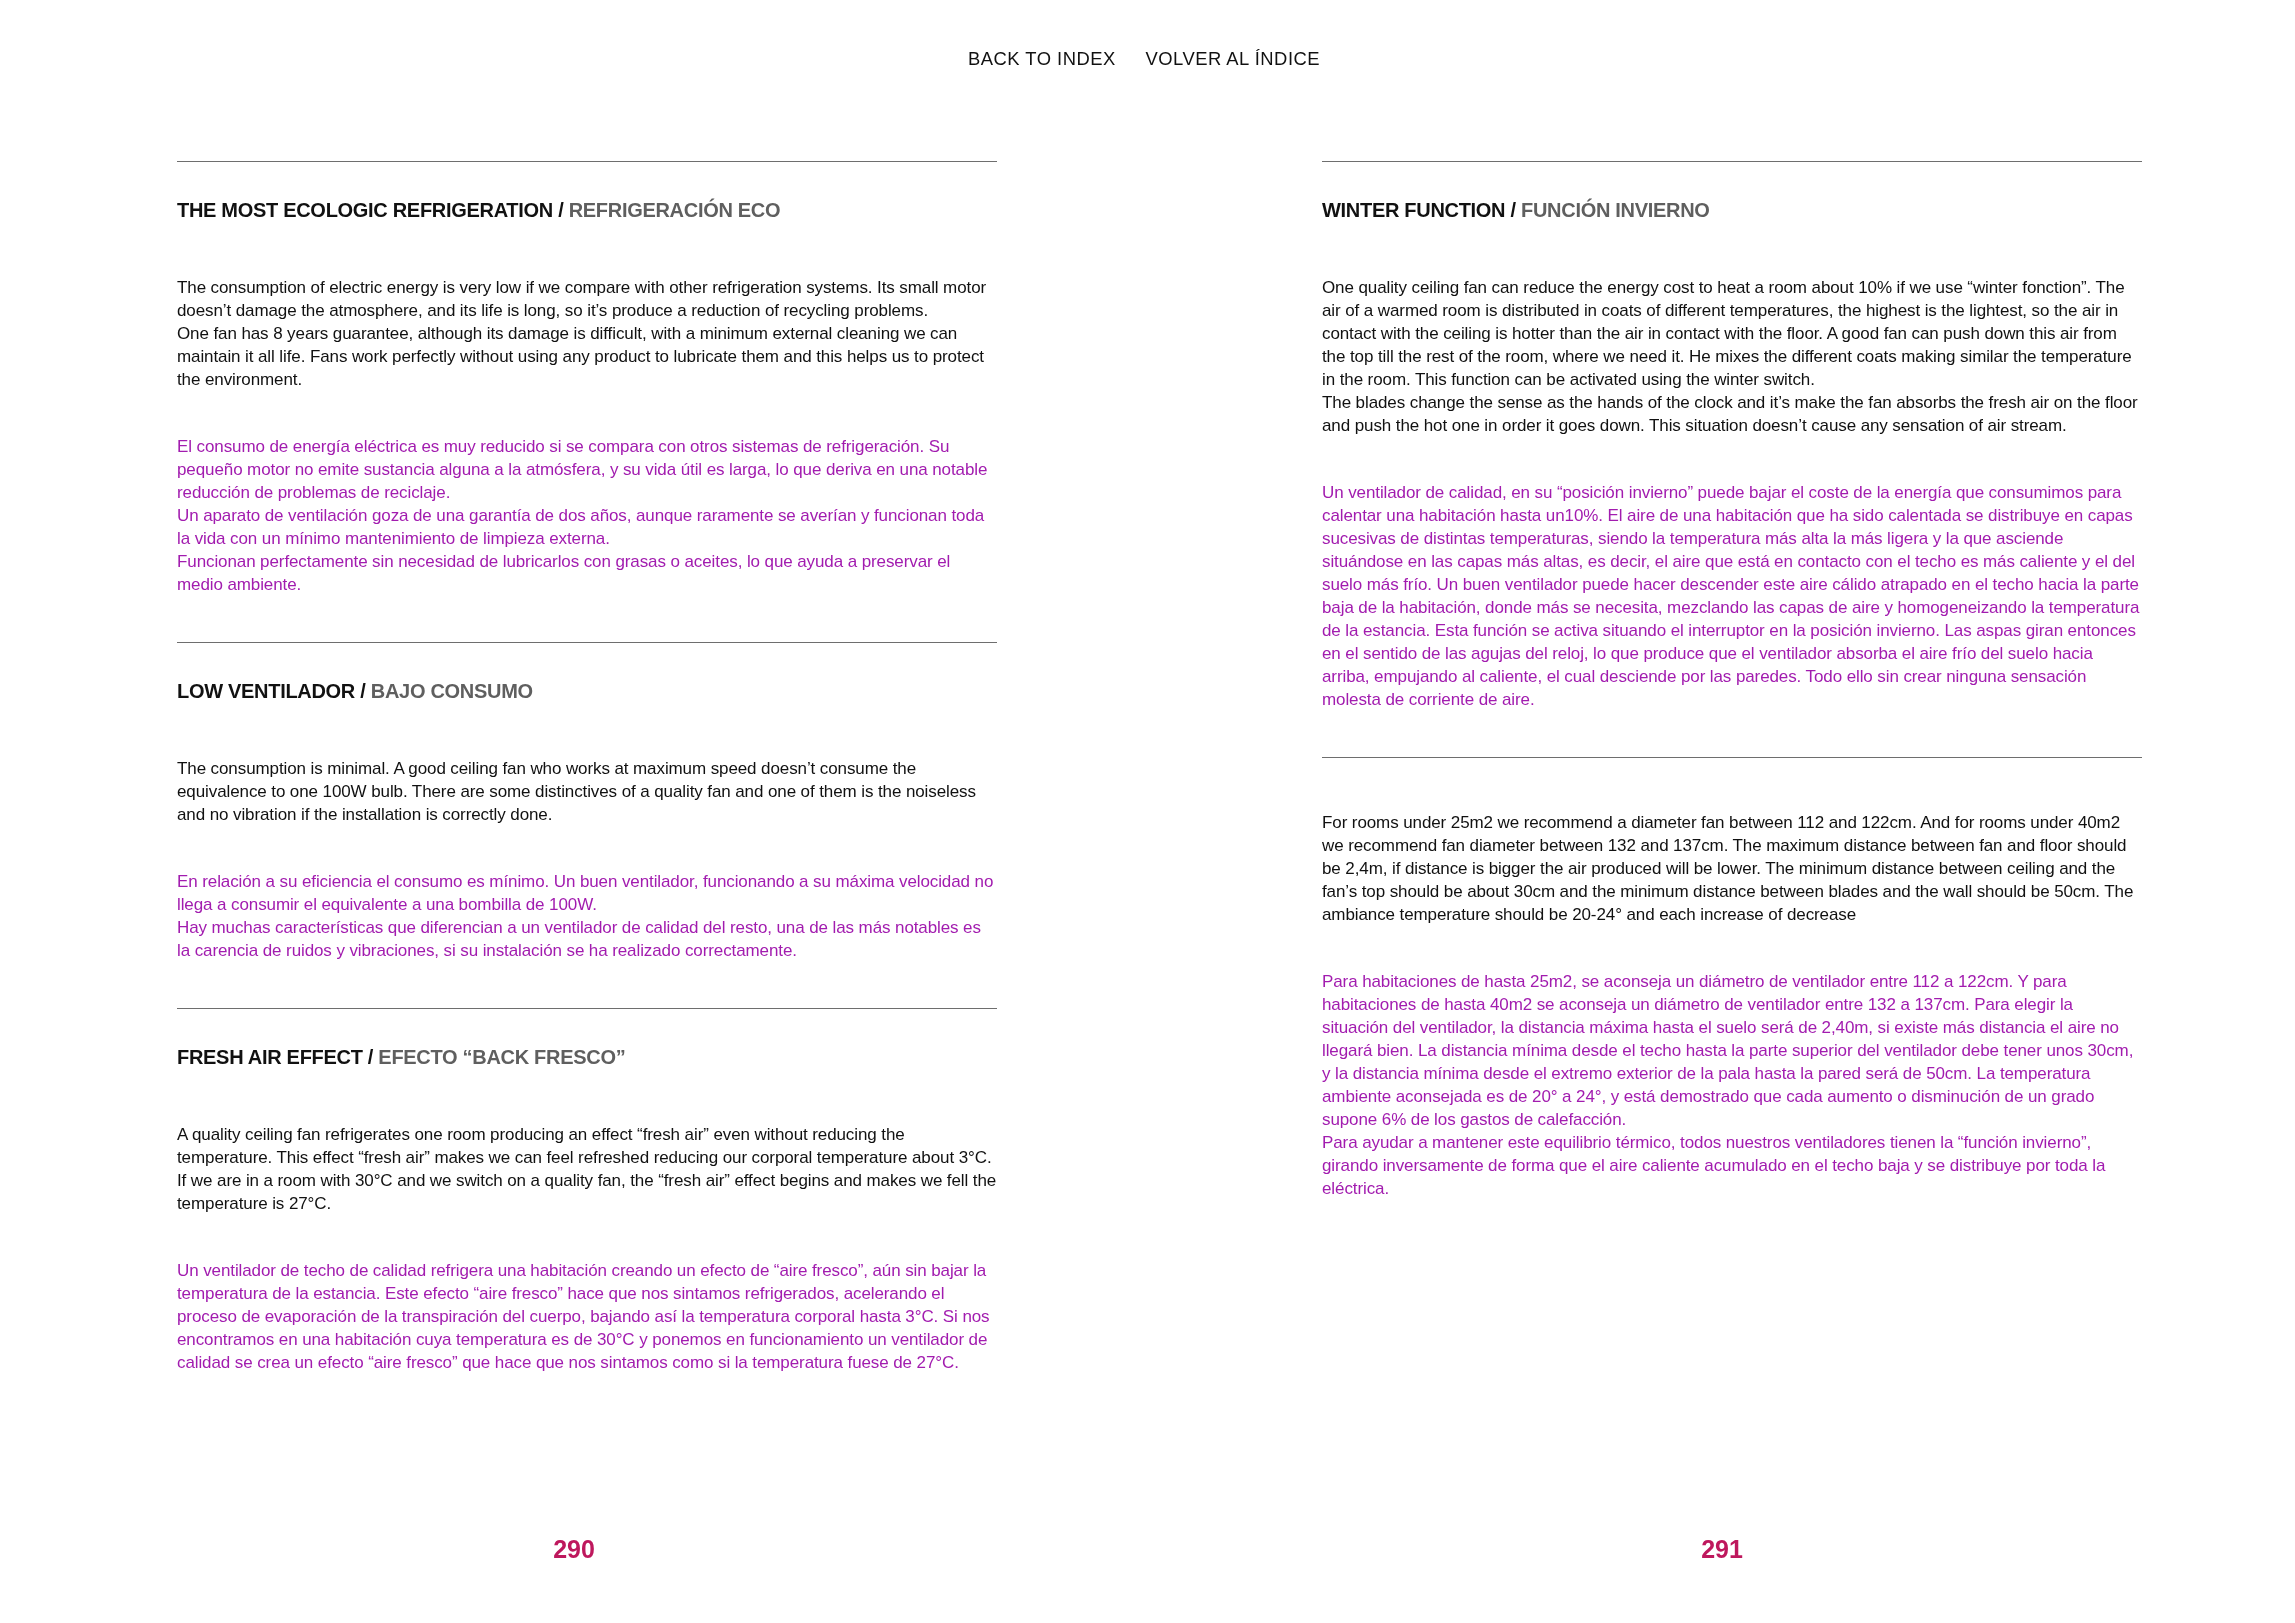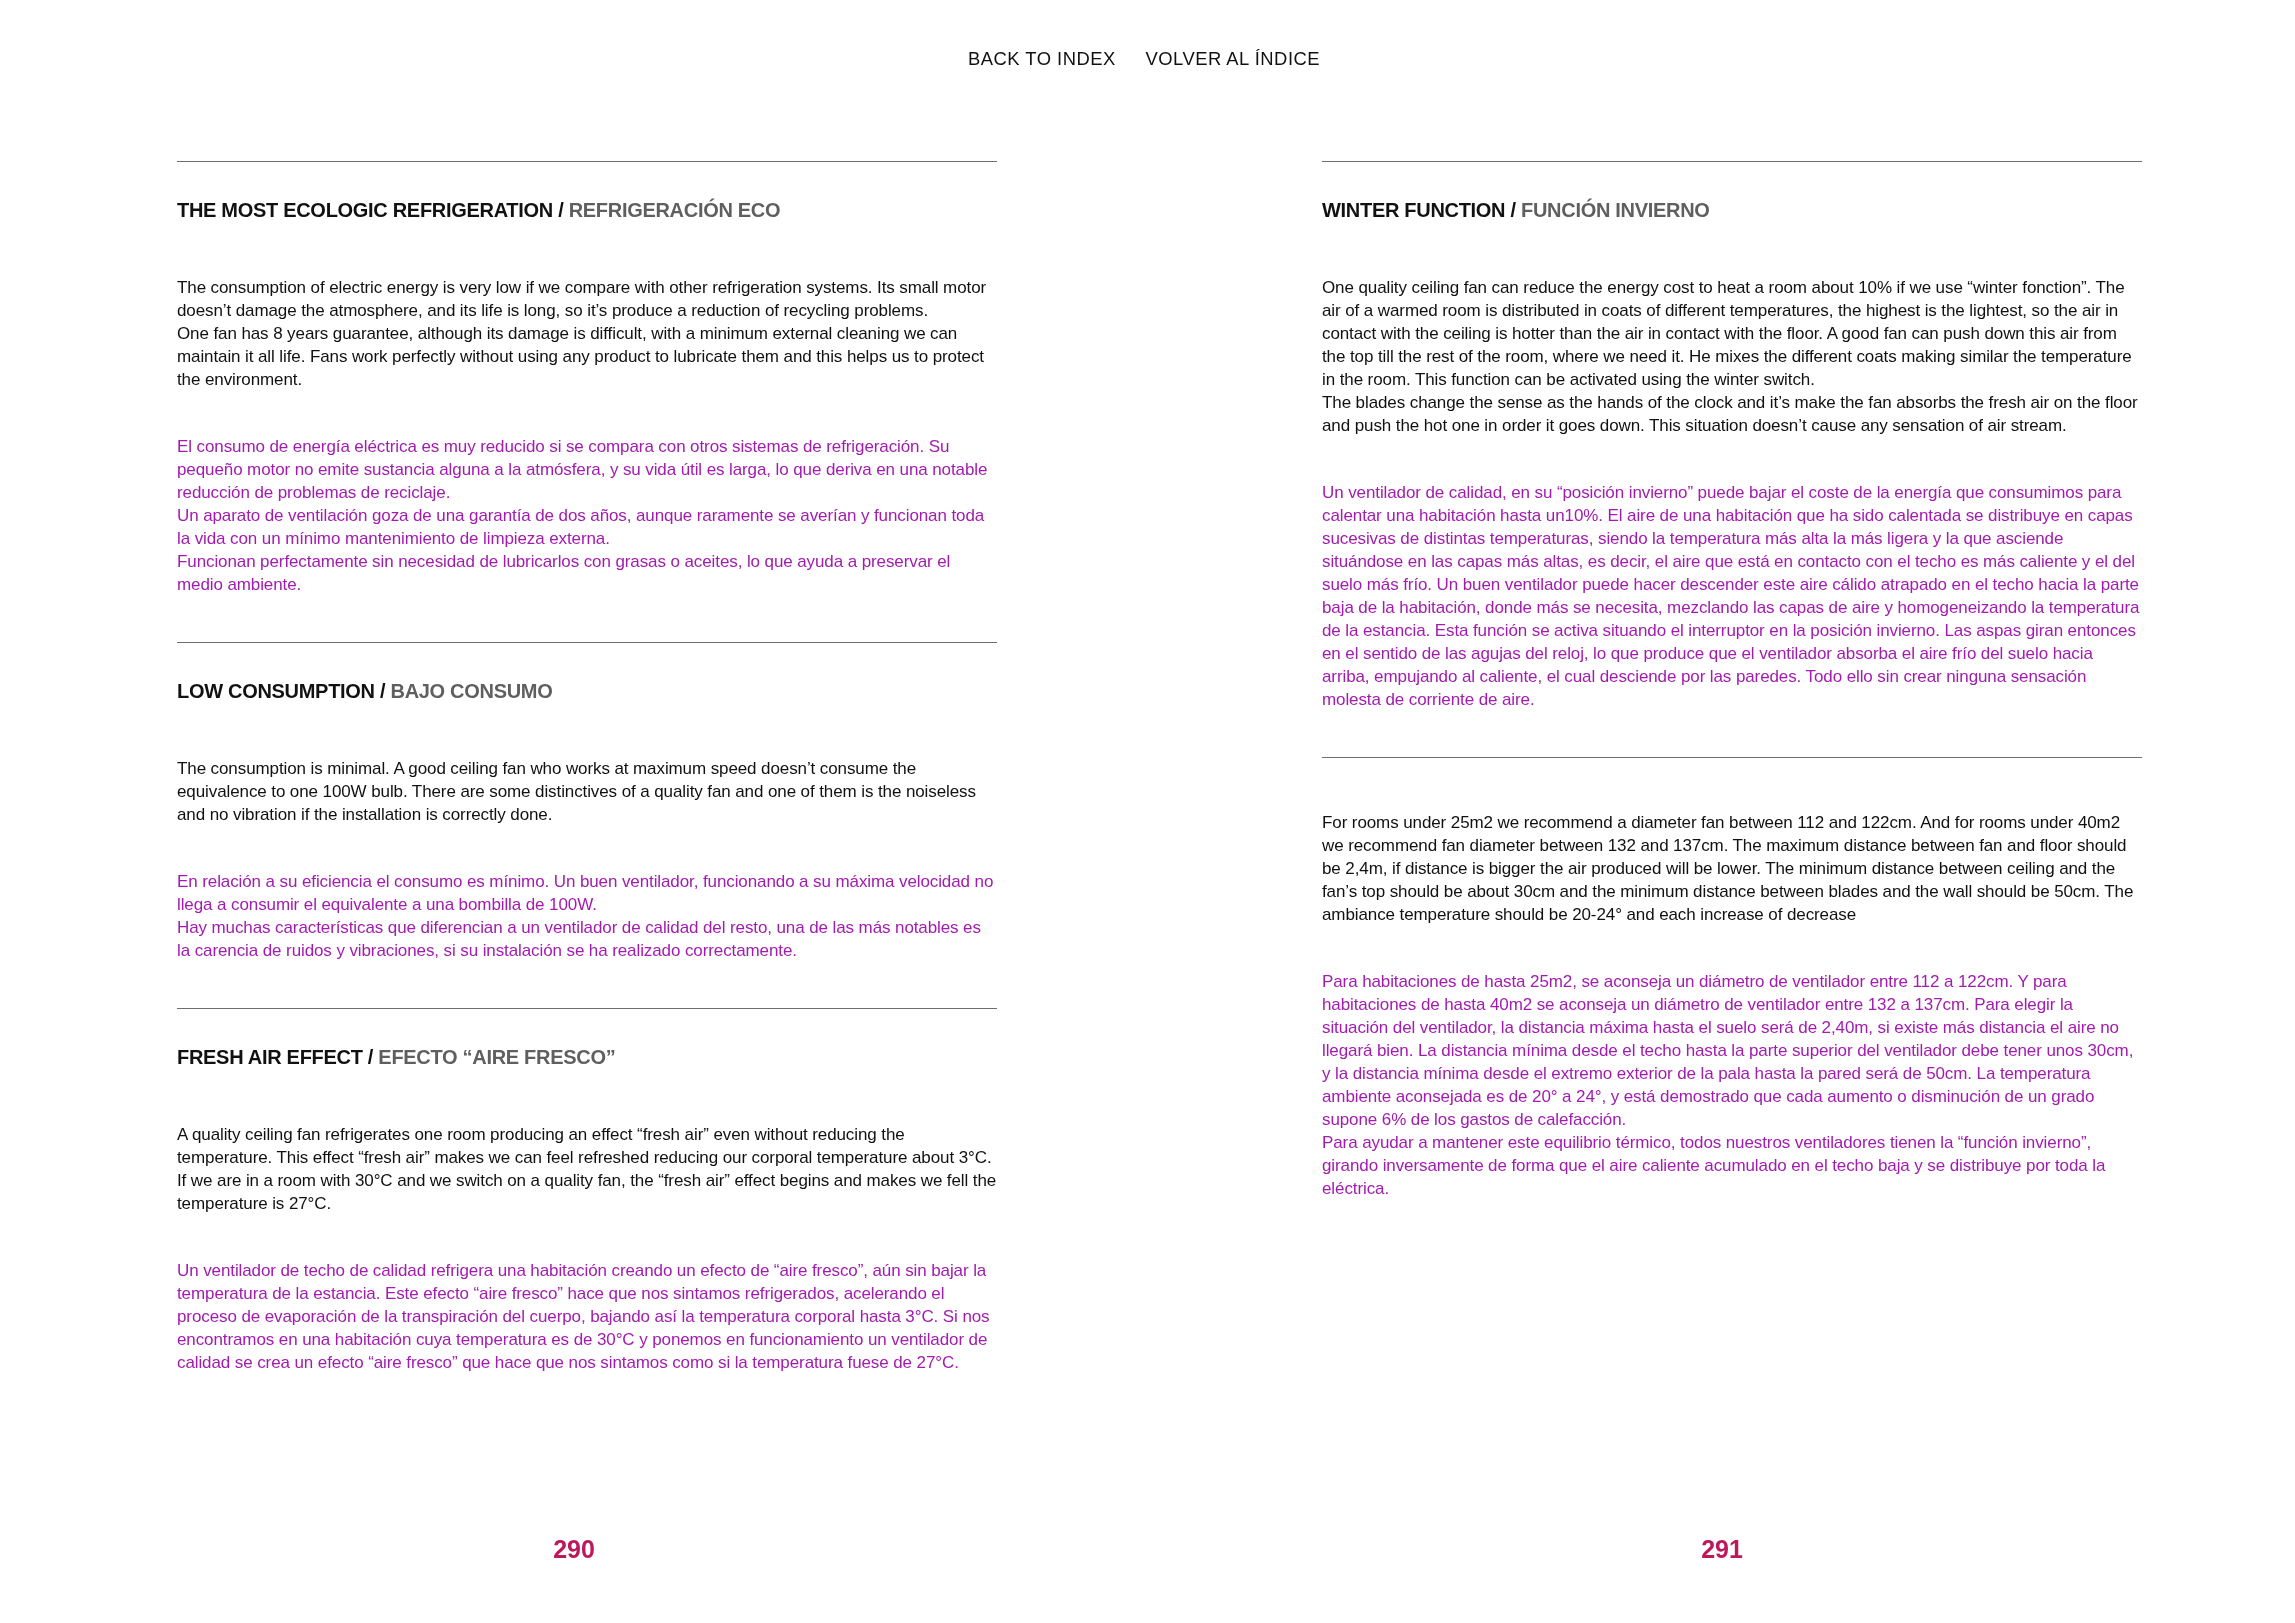--- a/index.html
+++ b/index.html
@@ -58,33 +58,33 @@
     </p>
     <p class="para-es">
       <span>El consumo de energía eléctrica es muy reducido si se compara con otros sistemas de refrigeración. Su pequeño motor no emite sustancia alguna a la atmósfera, y su vida útil es larga, lo que deriva en una notable reducción de problemas de reciclaje.</span>
       <span>Un aparato de ventilación goza de una garantía de dos años, aunque raramente se averían y funcionan toda la vida con un mínimo mantenimiento de limpieza externa.</span>
       <span>Funcionan perfectamente sin necesidad de lubricarlos con grasas o aceites, lo que ayuda a preservar el medio ambiente.</span>
     </p>
   </div>
 
   <div class="section" style="margin-top:46px">
     <div class="rule"></div>
-    <h2 class="heading"><span>LOW CONSUMPTION /</span> <span class="es">BAJO CONSUMO</span></h2>
+    <h2 class="heading"><span>LOW VENTILADOR /</span> <span class="es">BAJO CONSUMO</span></h2>
     <p class="para-en">
       <span>The consumption is minimal. A good ceiling fan who works at maximum speed doesn’t consume the equivalence to one 100W bulb. There are some distinctives of a quality fan and one of them is the noiseless and no vibration if the installation is correctly done.</span>
     </p>
     <p class="para-es">
       <span>En relación a su eficiencia el consumo es mínimo. Un buen ventilador, funcionando a su máxima velocidad no llega a consumir el equivalente a una bombilla de 100W.</span>
       <span>Hay muchas características que diferencian a un ventilador de calidad del resto, una de las más notables es la carencia de ruidos y vibraciones, si su instalación se ha realizado correctamente.</span>
     </p>
   </div>
 
   <div class="section" style="margin-top:46px">
     <div class="rule"></div>
-    <h2 class="heading"><span>FRESH AIR EFFECT /</span> <span class="es">EFECTO “AIRE FRESCO”</span></h2>
+    <h2 class="heading"><span>FRESH AIR EFFECT /</span> <span class="es">EFECTO “BACK FRESCO”</span></h2>
     <p class="para-en">
       <span>A quality ceiling fan refrigerates one room producing an effect “fresh air” even without reducing the temperature. This effect “fresh air” makes we can feel refreshed reducing our corporal temperature about 3°C. If we are in a room with 30°C and we switch on a quality fan, the “fresh air” effect begins and makes we fell the temperature is 27°C.</span>
     </p>
     <p class="para-es">
       <span>Un ventilador de techo de calidad refrigera una habitación creando un efecto de “aire fresco”, aún sin bajar la temperatura de la estancia. Este efecto “aire fresco” hace que nos sintamos refrigerados, acelerando el proceso de evaporación de la transpiración del cuerpo, bajando así la temperatura corporal hasta 3°C. Si nos encontramos en una habitación cuya temperatura es de 30°C y ponemos en funcionamiento un ventilador de calidad se crea un efecto “aire fresco” que hace que nos sintamos como si la temperatura fuese de 27°C.</span>
     </p>
   </div>
 </div>
 
 <div class="col right">

